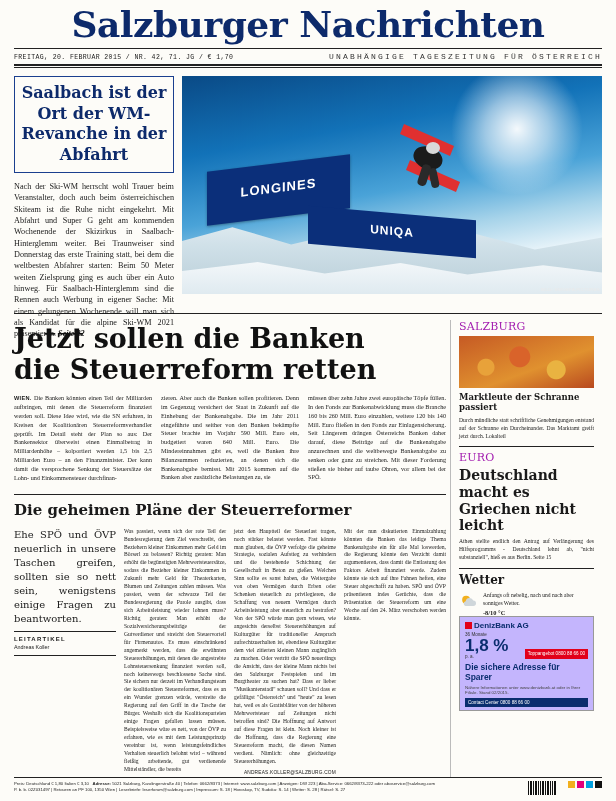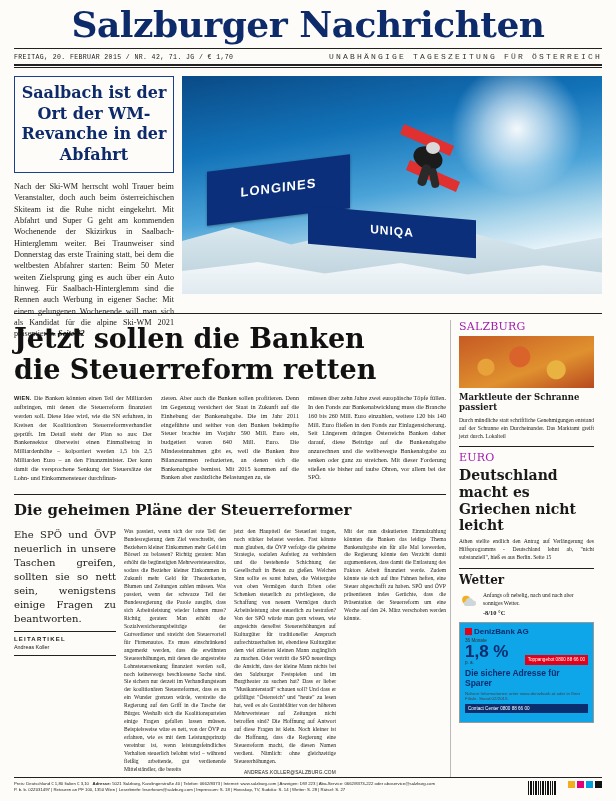--- a/index.html
+++ b/index.html
@@ -173,24 +173,23 @@
   .rail-rule { border-top:1px solid #222; margin:5px 0 4px;}
   .rail-bold { font-family:"DejaVu Serif",serif; font-weight:bold; font-size:14px; margin:0 0 3px; line-height:1.2;}
 
   .wetter-h { font-family:"DejaVu Serif",serif; font-weight:bold; font-size:12px; margin: 2px 0 4px;}
   .wetter-row { display:flex; gap:5px; align-items:flex-start; }
   .wetter-txt { font-size:5.6px; line-height:1.45; }
   .wetter-temp { font-weight:bold; font-size:6.4px; margin-top:2px; }
 
   
   .ad {
-    margin-top: 6px;
     border: 1px solid #999;
-    background:#0ea5e9;
-    padding: 4px 5px 9px;
+    background:#c4b5fd;
+    padding: 4px 5px 3px;
   }
   .ad-top { display:flex; justify-content:space-between; align-items:center; }
   .ad-brand { font-family:"Liberation Sans",sans-serif; font-weight:bold; font-size:8px; color:#0a2d6e;}
   .ad-brand .sq { display:inline-block; width:7px;height:7px;background:#e2001a; margin-right:2px; vertical-align:-1px;}
   .ad-rate-row { display:flex; justify-content:space-between; align-items:flex-end; margin-top:2px;}
   .ad-rate { font-family:"Liberation Sans",sans-serif; font-weight:bold; font-size:17px; color:#0a2d6e; line-height:1;}
   .ad-badge { background:#e2001a; color:#fff; font-family:"Liberation Sans",sans-serif; font-size:4.6px; padding:2px 3px; text-align:center; line-height:1.2;}
   .ad-small { font-family:"Liberation Sans",sans-serif; font-size:4.6px; color:#333; }
   .ad-head { font-family:"Liberation Sans",sans-serif; font-weight:bold; font-size:8.5px; color:#0a2d6e; line-height:1.2; margin-top:3px;}
   .ad-foot { font-family:"Liberation Sans",sans-serif; font-size:4.4px; color:#444; margin-top:3px;}

